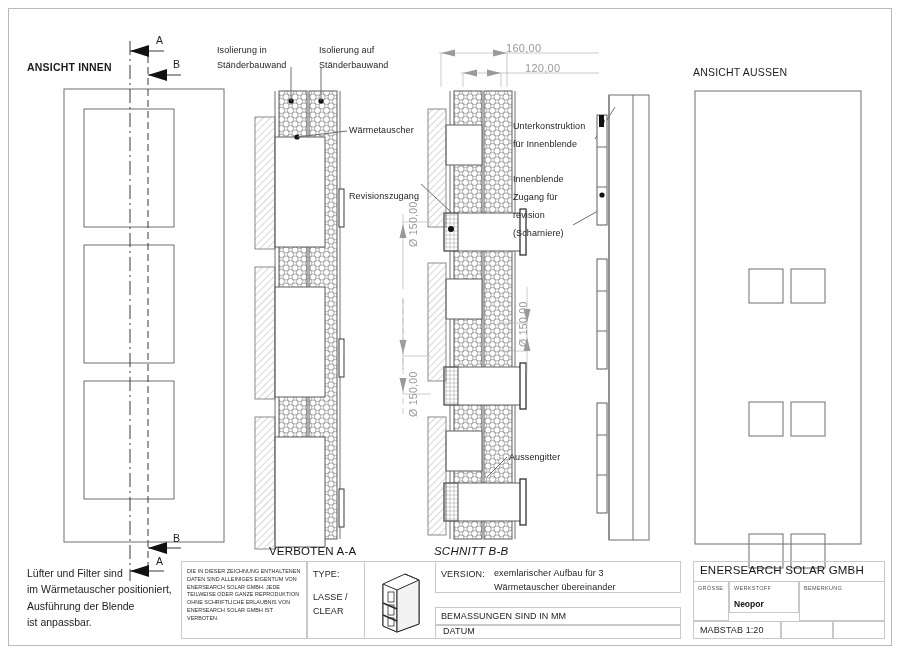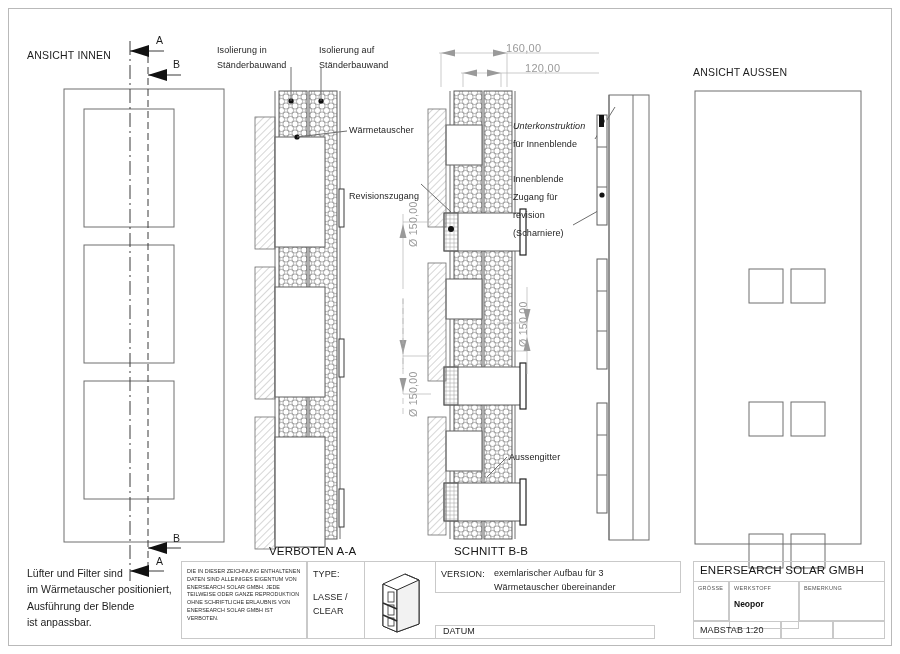--- a/index.html
+++ b/index.html
@@ -26,21 +26,21 @@
   .ln-d{stroke:#3a3a3a;stroke-width:1;fill:none;}
   .ln-l{stroke:#b5b5b5;stroke-width:.7;fill:none;}
   .blk{fill:#111;}
   .cellbox{position:absolute;box-sizing:border-box;border:1px solid #c9c9c9;}
 </style>
 </head>
 <body>
 
 <div class="sheet">
 
-  <div class="abs txt" style="left:18px;top:40px;">ANSICHT INNEN</div>
+  <div class="abs txt" style="left:18px;top:52px;font-weight:bold;">ANSICHT INNEN</div>
 
   <svg class="abs" style="left:0px;top:0px;" width="240" height="600">
 
     <rect x="55" y="80" width="160" height="453" class="ln"></rect>
 
     <rect x="75" y="100" width="90" height="118" class="ln"></rect>
     <rect x="75" y="236" width="90" height="118" class="ln"></rect>
     <rect x="75" y="372" width="90" height="118" class="ln"></rect>
 
     <line x1="121" y1="32" x2="121" y2="572" class="ln-d" stroke-dasharray="14,4,2,4"></line>
@@ -185,21 +185,21 @@
     <rect x="10" y="404" width="14" height="38" fill="url(#gridB)" stroke="#5e5e5e" stroke-width="1"></rect>
     <rect x="86" y="400" width="6" height="46" fill="#fff" stroke="#222" stroke-width="1.2"></rect>
 
     <rect x="-6" y="30" width="18" height="118" fill="url(#hatchB)" stroke="#6e6e6e" stroke-width=".8"></rect>
     <rect x="-6" y="184" width="18" height="118" fill="url(#hatchB)" stroke="#6e6e6e" stroke-width=".8"></rect>
     <rect x="-6" y="338" width="18" height="118" fill="url(#hatchB)" stroke="#6e6e6e" stroke-width=".8"></rect>
 
     <circle cx="17" cy="150" r="3" class="blk"></circle>
   </svg>
 
-  <div class="abs txt-mid" style="left:445px;top:536px;">SCHNITT B-B</div>
+  <div class="abs txt-mid" style="left:425px;top:536px;font-style:italic;">SCHNITT B-B</div>
 
   <svg class="abs" style="left:388px;top:195px;" width="40" height="210">
     <line x1="6" y1="10" x2="6" y2="85" class="ln-l"></line>
     <polygon points="6,20 2.5,34 9.5,34" fill="#9a9a9a"></polygon>
     <line x1="6" y1="95" x2="6" y2="165" class="ln-l"></line>
     <polygon points="6,150 2.5,136 9.5,136" fill="#9a9a9a"></polygon>
     <line x1="6" y1="18" x2="34" y2="18" class="ln-l"></line>
     <line x1="6" y1="152" x2="34" y2="152" class="ln-l"></line>
   </svg>
   <div class="abs dimv" style="left:398px;top:238px;">Ø 150,00</div>
@@ -213,21 +213,21 @@
 
   <svg class="abs" style="left:498px;top:270px;" width="40" height="110">
     <line x1="20" y1="8" x2="20" y2="95" class="ln-l"></line>
     <polygon points="20,44 16.5,30 23.5,30" fill="#9a9a9a"></polygon>
     <polygon points="20,58 16.5,72 23.5,72" fill="#9a9a9a"></polygon>
     <line x1="-10" y1="44" x2="20" y2="44" class="ln-l"></line>
     <line x1="-10" y1="72" x2="20" y2="72" class="ln-l"></line>
   </svg>
   <div class="abs dimv" style="left:508px;top:338px;">Ø 150,00</div>
 
-  <div class="abs txt-sm" style="left:504px;top:112px;font-style:italic;">Unterkonstruktion</div>
+  <div class="abs txt-sm" style="left:504px;top:112px;">Unterkonstruktion</div>
   <div class="abs txt-sm" style="left:504px;top:130px;">für Innenblende</div>
 
   <div class="abs txt-sm" style="left:504px;top:165px;">Innenblende</div>
   <div class="abs txt-sm" style="left:504px;top:183px;">Zugang für</div>
   <div class="abs txt-sm" style="left:504px;top:201px;">revision</div>
   <div class="abs txt-sm" style="left:504px;top:219px;">(Scharniere)</div>
 
   <svg class="abs" style="left:560px;top:98px;" width="50" height="130">
     <line x1="46" y1="0" x2="26" y2="32" class="ln"></line>
     <line x1="4" y1="118" x2="36" y2="100" class="ln"></line>
@@ -313,31 +313,34 @@
         <line x1="4" y1="33" x2="18" y2="39" stroke="#2b2b2b" stroke-width="1.6"></line>
         <line x1="4" y1="45" x2="18" y2="51" stroke="#2b2b2b" stroke-width="1.6"></line>
       </svg>
     </div>
 
     <div class="cellbox" style="left:254px;top:0;width:246px;height:32px;">
       <div class="abs txt-sm" style="left:5px;top:7px;">VERSION:</div>
       <div class="abs txt-sm" style="left:58px;top:6px;">exemlarischer Aufbau für 3</div>
       <div class="abs txt-sm" style="left:58px;top:20px;">Wärmetauscher übereinander</div>
     </div>
-    <div class="cellbox" style="left:254px;top:64px;width:220px;height:14px;">
+    <div class="cellbox" style="left:254px;top:46px;width:246px;height:18px;">
+      <div class="abs txt-sm" style="left:5px;top:3px;">BEMASSUNGEN SIND IN MM</div>
+    </div>
+    <div class="cellbox" style="left:254px;top:64px;width:246px;height:14px;">
       <div class="abs txt-sm" style="left:7px;top:0px;">DATUM</div>
     </div>
 
     <div class="cellbox" style="left:512px;top:0;width:192px;height:20px;border-bottom:none;">
       <div class="abs txt-mid" style="left:6px;top:2px;">ENERSEARCH SOLAR GMBH</div>
     </div>
     <div class="cellbox" style="left:512px;top:20px;width:36px;height:40px;">
       <div class="abs" style="left:4px;top:3px;font-size:5.5px;color:#555;letter-spacing:.3px;">GRÖSSE</div>
     </div>
-    <div class="cellbox" style="left:548px;top:20px;width:70px;height:48px;">
+    <div class="cellbox" style="left:548px;top:20px;width:70px;height:32px;">
       <div class="abs" style="left:4px;top:3px;font-size:5.5px;color:#555;letter-spacing:.3px;">WERKSTOFF</div>
       <div class="abs" style="left:4px;top:17px;font-size:8.5px;font-weight:bold;color:#111;">Neopor</div>
     </div>
     <div class="cellbox" style="left:618px;top:20px;width:86px;height:40px;">
       <div class="abs" style="left:4px;top:3px;font-size:5.5px;color:#555;letter-spacing:.3px;">BEMERKUNG</div>
     </div>
     <div class="cellbox" style="left:512px;top:60px;width:88px;height:18px;">
       <div class="abs txt-sm" style="left:6px;top:3px;">MABSTAB 1:20</div>
     </div>
     <div class="cellbox" style="left:600px;top:60px;width:52px;height:18px;"></div>

